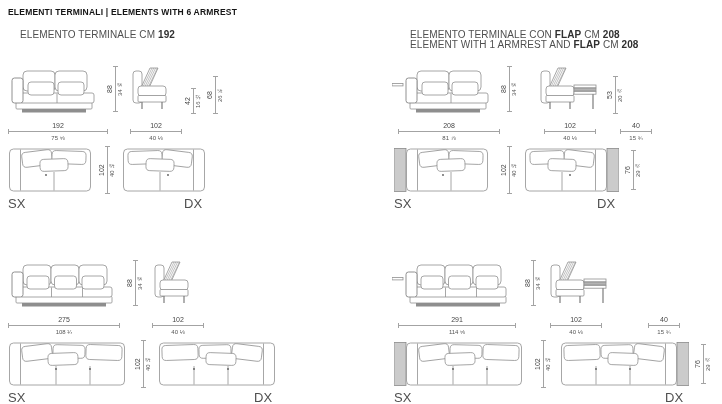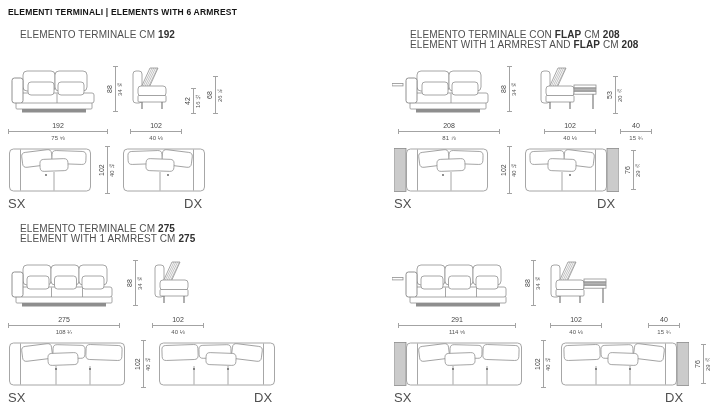--- a/index.html
+++ b/index.html
@@ -217,24 +217,20 @@
   <div class="vdim abs" style="left:226px;top:120px;height:40px">
     <span class="vcm">76</span>
       <span class="vline"></span>
       <span class="vin">29 ⅞</span>
   </div>
   <div class="lbl" style="left:-4px;top:166px">SX</div>
   <div class="lbl r" style="left:199px;top:166px">DX</div>
 </div>
 
 <div class="quad" style="left:8px;top:224px">
-  <div class="sub">
-    <div><span>ELEMENTO TERMINALE CM </span><b>275</b></div>
-    <div><span>ELEMENT WITH 1 ARMREST CM </span><b>275</b></div>
-  </div>
   <svg class="abs draw" style="left:0;top:34px" width="112" height="52" viewBox="0 0 112 52">
       <use href="#front3"></use>
     </svg>
   <div class="vdim abs" style="left:118px;top:36px;height:46px">
     <span class="vcm">88</span>
       <span class="vline"></span>
       <span class="vin">34 ⅝</span>
   </div>
   <svg class="abs draw" style="left:144px;top:34px" width="46" height="52" viewBox="0 0 46 52">
       <use href="#sidev"></use>

